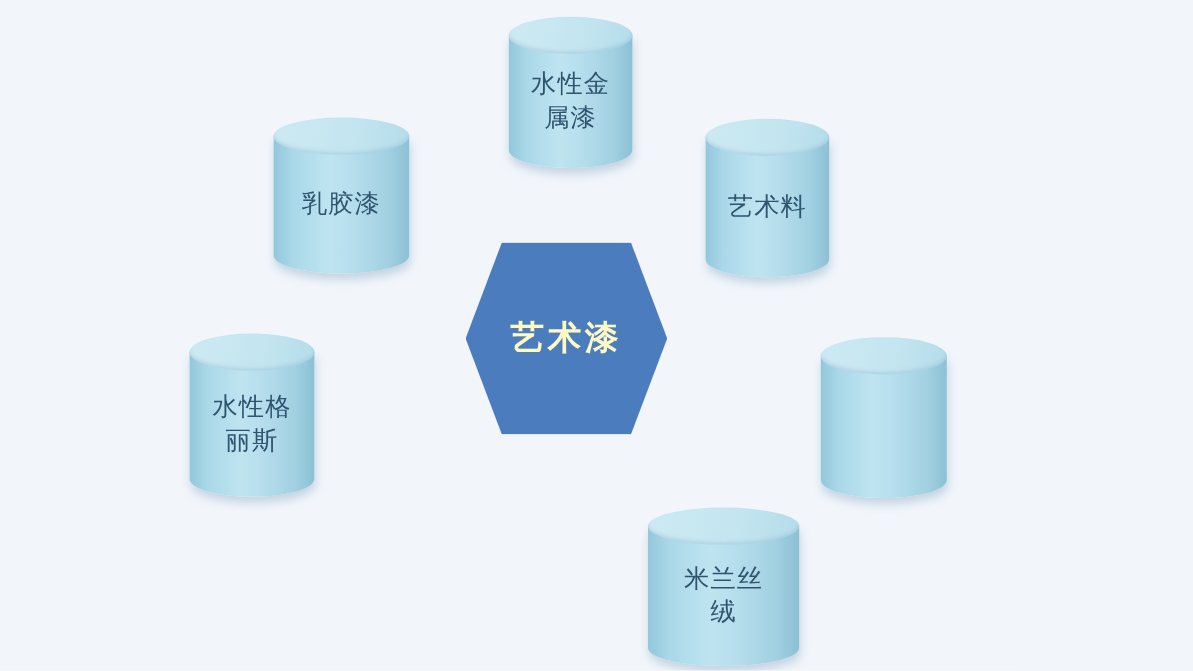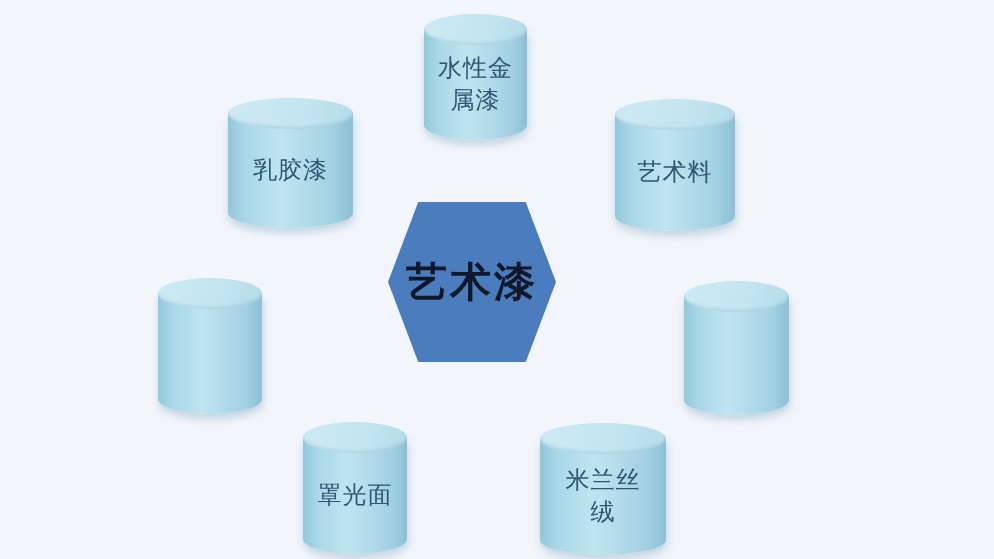--- a/index.html
+++ b/index.html
@@ -22,22 +22,22 @@
     top: 202px;
     width: 168px;
     height: 160px;
     background: #4b7dbe;
     clip-path: polygon(18% 0%, 82% 0%, 100% 50%, 82% 100%, 18% 100%, 0% 50%);
     display: flex;
     align-items: center;
     justify-content: center;
   }
   .hex-label {
-    color: #0f172a;
-    font-size: 41px;
+    color: #fef9c3;
+    font-size: 28px;
     font-weight: bold;
     letter-spacing: 3px;
     font-family: "Liberation Sans", "DejaVu Sans", sans-serif;
   }
 
   
   .cyl { position: absolute; }
   .cyl-body {
     position: absolute;
     left: 0; right: 0;
@@ -60,30 +60,30 @@
   .cyl-label {
     position: absolute;
     left: 0; right: 0;
     top: 15px; bottom: 0;
     display: flex;
     flex-direction: column;
     align-items: center;
     justify-content: center;
     text-align: center;
     font-family: "Liberation Serif", "DejaVu Serif", serif;
-    font-size: 24px;
+    font-size: 21px;
     line-height: 1.32;
     letter-spacing: 1px;
     color: #2e5470;
   }
 
   
   .pos-top          { left: 424px; top: 14px;  width: 103px; height: 126px; }
-  .pos-upper-left   { left: 228px; top: 98px;  width: 113px; height: 130px; padding-left: 12px; }
-  .pos-upper-right  { left: 615px; top: 99px;  width: 103px; height: 132px; padding-left: 17px; }
+  .pos-upper-left   { left: 228px; top: 98px;  width: 113px; height: 130px; }
+  .pos-upper-right  { left: 588px; top: 99px;  width: 103px; height: 132px; }
   .pos-middle-left  { left: 158px; top: 278px; width: 104px; height: 136px; }
   .pos-middle-right { left: 684px; top: 281px; width: 105px; height: 134px; }
   .pos-bottom-left  { left: 303px; top: 422px; width: 104px; height: 132px; }
   .pos-bottom-right { left: 540px; top: 423px; width: 126px; height: 132px; }
 </style>
 </head>
 <body>
 
 <div class="canvas">
 
@@ -114,35 +114,31 @@
     <div class="cyl-top"></div>
     <div class="cyl-label">
       <span>艺术料</span>
       <span></span>
     </div>
   </div>
 
   <div class="cyl pos-middle-left">
     <div class="cyl-body"></div>
     <div class="cyl-top"></div>
+    <div class="cyl-label">
+      <span>水性格</span>
+      <span>丽斯</span>
+    </div>
   </div>
 
   <div class="cyl pos-middle-right">
     <div class="cyl-body"></div>
     <div class="cyl-top"></div>
   </div>
 
-  <div class="cyl pos-bottom-left">
-    <div class="cyl-body"></div>
-    <div class="cyl-top"></div>
-    <div class="cyl-label">
-      <span>罩光面</span>
-      <span></span>
-    </div>
-  </div>
 
   <div class="cyl pos-bottom-right">
     <div class="cyl-body"></div>
     <div class="cyl-top"></div>
     <div class="cyl-label">
       <span>米兰丝</span>
       <span>绒</span>
     </div>
   </div>
 

